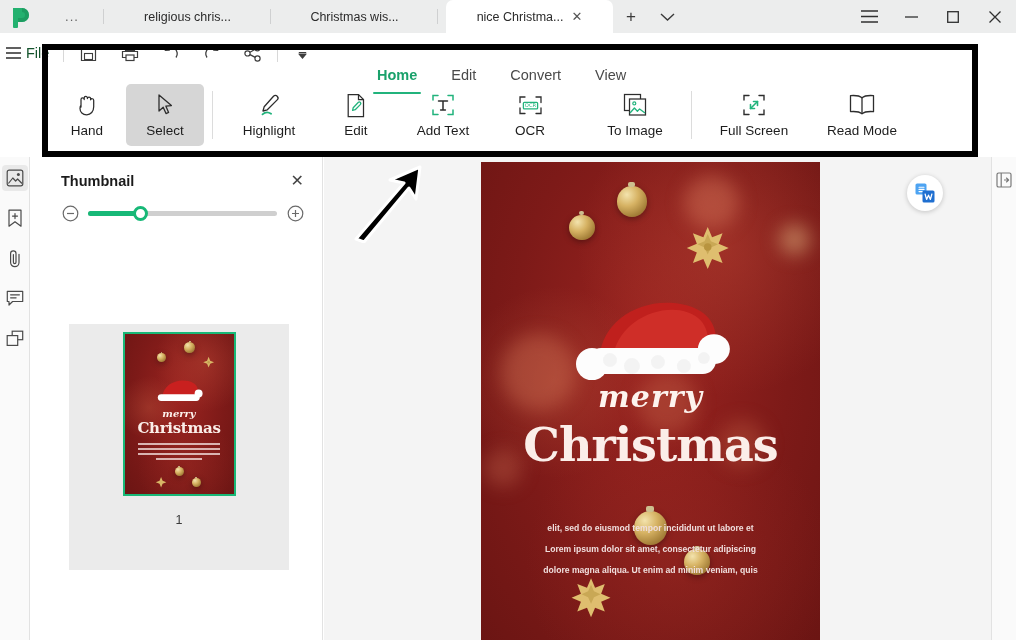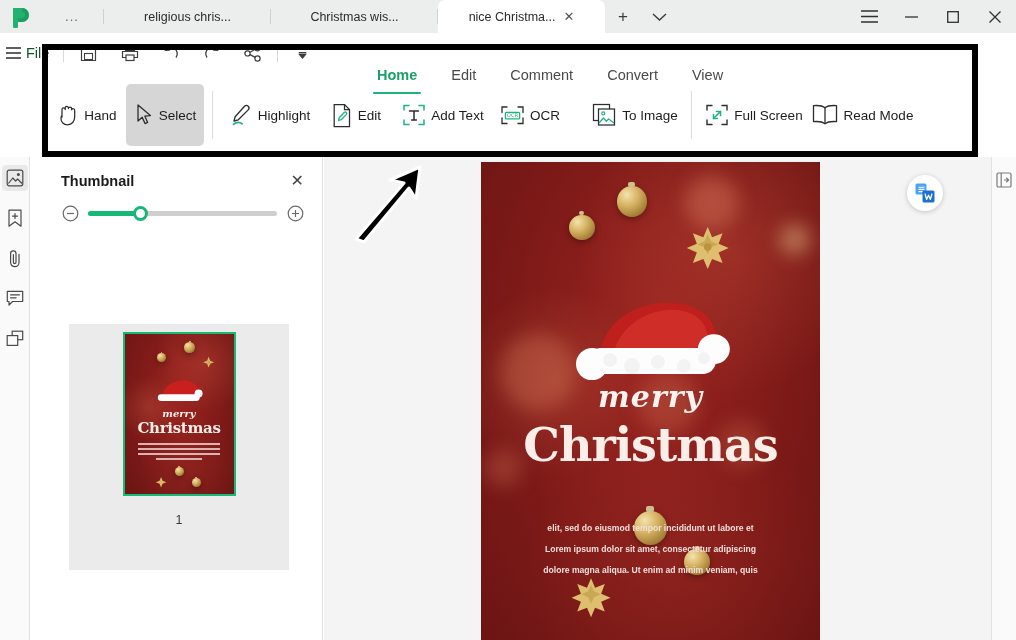--- a/index.html
+++ b/index.html
@@ -22,21 +22,21 @@
   }
   .applogo svg { display:block; }
   .tab {
     height:33px; display:flex; align-items:center; justify-content:center;
     font-size:12.5px; color:#2b2b2b; position:relative;
     padding:0 10px; white-space:nowrap;
   }
   .tab.ellipsis { width:64px; color:#666; font-size:13px; letter-spacing:1px; }
   .tab.doc { width:167px; }
   .tab.active {
-    background:#ffffff; border-top-left-radius:7px; border-top-right-radius:7px;
+    background:#ffffff; border-top-left-radius:7px; border-top-right-radius:7px;margin-left:8px;
   }
   .tab .tabclose {
     margin-left:8px; font-size:13px; color:#555; line-height:1;
   }
   .tab-sep {
     position:absolute; right:0; top:9px; height:15px; width:1px; background:#cfd0d1;
   }
   .tabbtn {
     width:36px; height:33px; display:flex; align-items:center; justify-content:center;
     font-size:17px; color:#3a3a3a;
@@ -71,21 +71,21 @@
     content:""; position:absolute; left:13px; right:13px; bottom:-4px;
     height:2.5px; background:#21b37c; border-radius:2px;
   }
 
   
   .ribbon {
     position:absolute; left:0; top:73px; width:1016px; height:84px;
     background:#ffffff; display:flex; align-items:center;
   }
   .tool {
-    width:78px; height:62px; display:flex; flex-direction:row;
+    width:78px; height:62px; display:flex; flex-direction:column;
     align-items:center; justify-content:center; gap:5px; border-radius:5px;
   }
   .tool.wide { width:96px; }
   .tool.selected { background:#d6d6d6; }
   .tool .ticon { height:26px; display:flex; align-items:center; justify-content:center; }
   .tool .tlabel { font-size:13.5px; color:#1d1d1d; white-space:nowrap; }
   .tool-divider { width:1px; height:48px; background:#dcdcdc; margin:0 8px; }
 
   
   .annot-rect {
@@ -297,21 +297,20 @@
     <div class="qb-icon">
       <svg width="13" height="13" viewBox="0 0 13 13">
         <path d="M1 2h11M2.8 5.6h7.4M6.5 11 L3.4 7.4 h6.2 z" stroke="#3d3d3d" stroke-width="1.2" fill="#3d3d3d"></path>
       </svg>
     </div>
   </div>
 
   <div class="ribbontabs">
     <div class="rtab active">Home</div>
     <div class="rtab">Edit</div>
-    <div class="rtab">Comment</div>
     <div class="rtab">Convert</div>
     <div class="rtab">View</div>
   </div>
 
   <div class="ribbon">
     <div style="width:48px"></div>
 
     <div class="tool">
       <span class="ticon">
         <svg width="22" height="24" viewBox="0 0 22 24">

